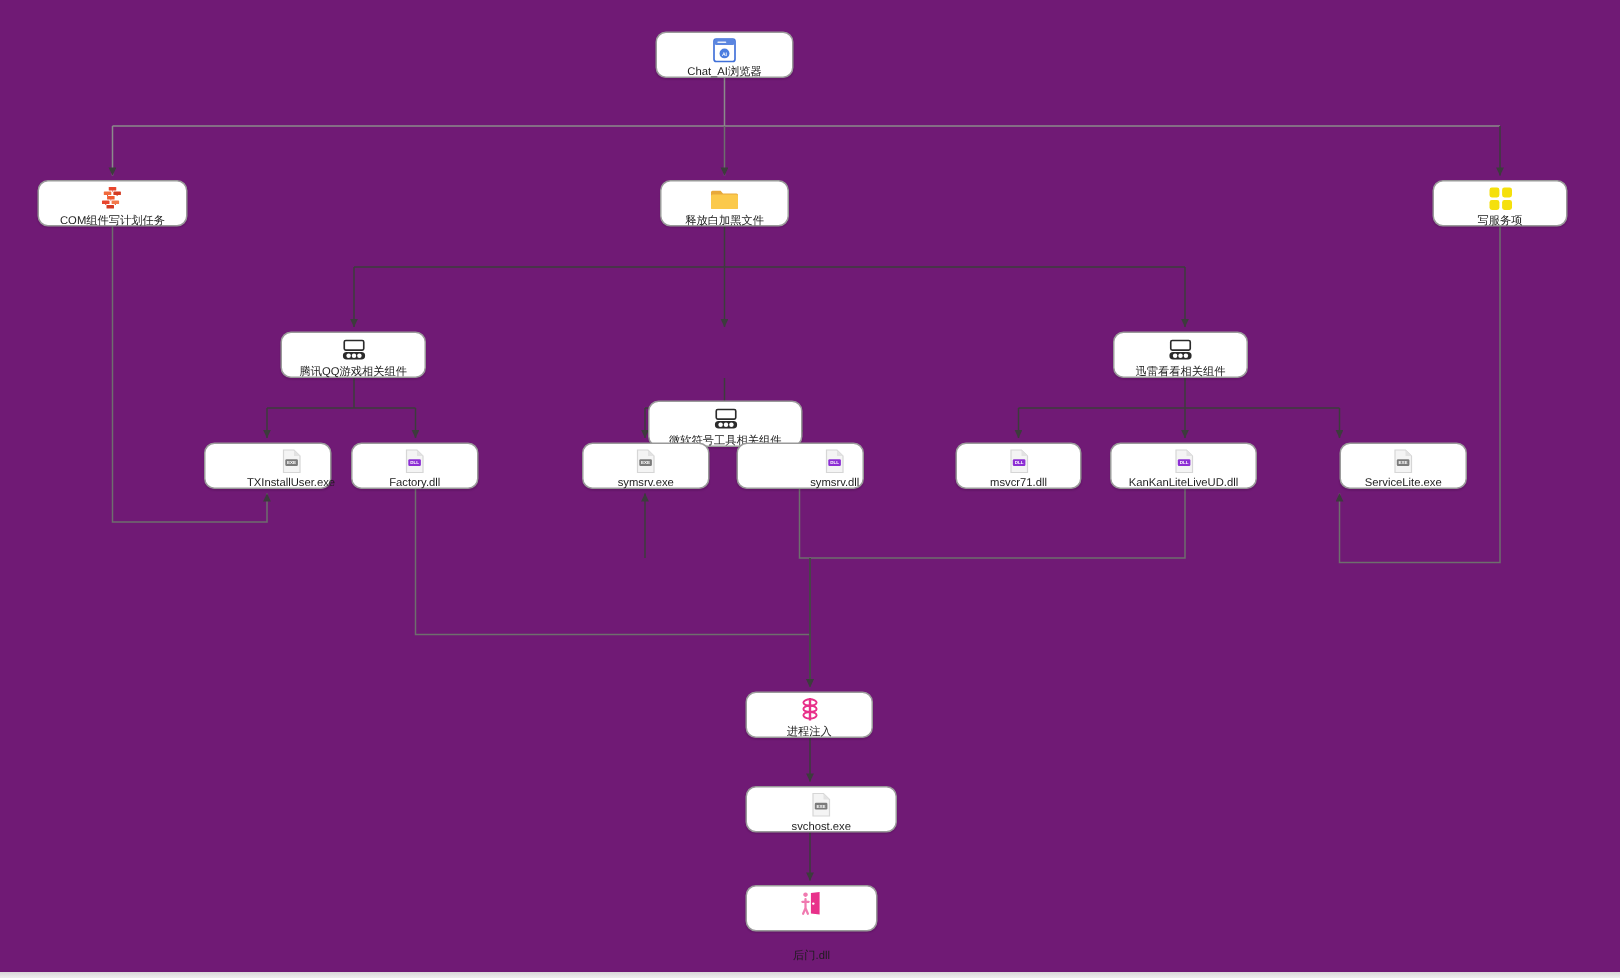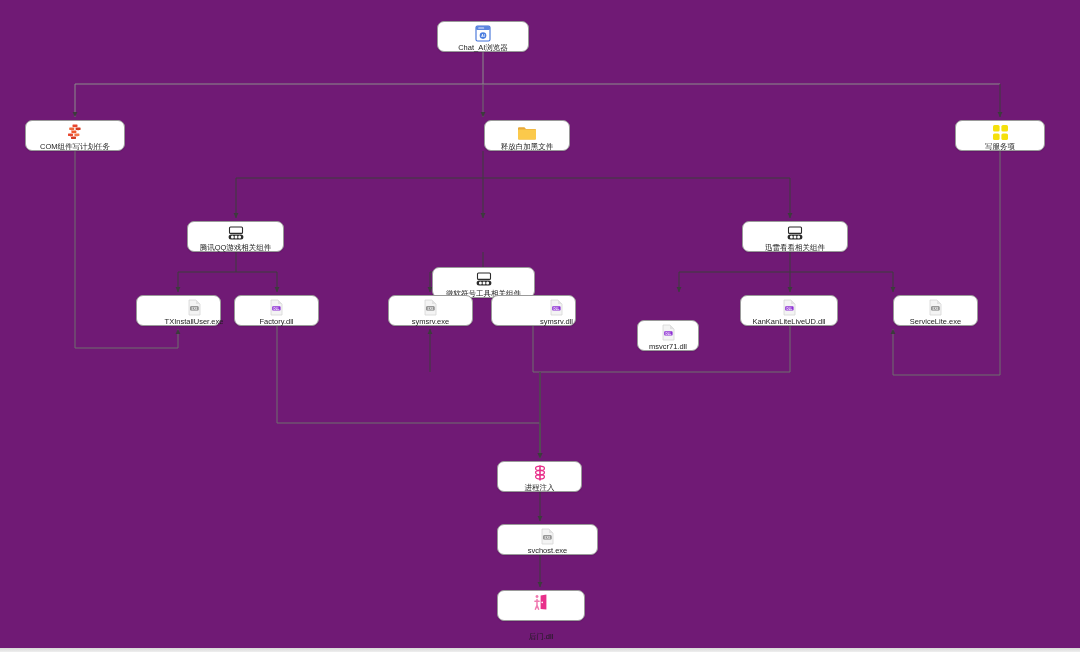--- a/index.html
+++ b/index.html
@@ -126,21 +126,21 @@
         <rect x="5.4" y="6.6" width="5" height="2.4" rx="0.4" fill="#ef5a30"></rect>
         <rect x="2.0" y="9.6" width="5" height="2.4" rx="0.4" fill="#e8462e"></rect>
         <rect x="8.4" y="9.6" width="5" height="2.4" rx="0.4" fill="#f3784a"></rect>
         <rect x="5.0" y="12.6" width="5" height="2.4" rx="0.4" fill="#d33b22"></rect>
         <path d="M9,3 L9,3.6 M5.7,6 L5.7,6.6 M12.1,6 L12.1,6.6 M7.9,9 L7.9,9.6 M4.5,12 L4.5,12.6 M10.9,12 L10.9,12.6" stroke="#e8462e" stroke-width="0.7"></path>
       </svg>
     </span>
     <span class="label">COM组件写计划任务</span>
   </div>
 
-  <div class="node" style="left:440px;top:120px;width:86px;height:31px;margin-left:44px;">
+  <div class="node" style="left:440px;top:120px;width:86px;height:31px;">
     <span class="icon">
       <svg width="20" height="17" viewBox="0 0 20 17">
         <path d="M1,4.2 a1,1 0 0 1 1,-1 h5.4 l1.6,1.8 h9 a1,1 0 0 1 1,1 v8.4 a1,1 0 0 1 -1,1 h-16 a1,1 0 0 1 -1,-1 z" fill="#e8a93a"></path>
         <path d="M1,6.6 a1,1 0 0 1 1,-1 h16 a1,1 0 0 1 1,1 v7.8 a1,1 0 0 1 -1,1 h-16 a1,1 0 0 1 -1,-1 z" fill="#fbc94b"></path>
       </svg>
     </span>
     <span class="label">释放白加黑文件</span>
   </div>
 
   <div class="node" style="left:955px;top:120px;width:90px;height:31px;">
@@ -174,21 +174,21 @@
         <rect x="5.5" y="2" width="13" height="6.4" rx="1" fill="#ffffff" stroke="#2b2b2b" stroke-width="1.1"></rect>
         <rect x="4.6" y="9.6" width="14.8" height="5" rx="2.5" fill="#2b2b2b"></rect>
         <circle cx="8.4" cy="12.1" r="1.5" fill="#ffffff"></circle>
         <circle cx="12" cy="12.1" r="1.5" fill="#ffffff"></circle>
         <circle cx="15.6" cy="12.1" r="1.5" fill="#ffffff"></circle>
       </svg>
     </span>
     <span class="label">微软符号工具相关组件</span>
   </div>
 
-  <div class="node" style="left:742px;top:221px;width:106px;height:31px;">
+  <div class="node" style="left:742px;top:221px;width:90px;height:31px;">
     <span class="icon">
       <svg width="24" height="17" viewBox="0 0 24 17">
         <rect x="5.5" y="2" width="13" height="6.4" rx="1" fill="#ffffff" stroke="#2b2b2b" stroke-width="1.1"></rect>
         <rect x="4.6" y="9.6" width="14.8" height="5" rx="2.5" fill="#2b2b2b"></rect>
         <circle cx="8.4" cy="12.1" r="1.5" fill="#ffffff"></circle>
         <circle cx="12" cy="12.1" r="1.5" fill="#ffffff"></circle>
         <circle cx="15.6" cy="12.1" r="1.5" fill="#ffffff"></circle>
       </svg>
     </span>
     <span class="label">迅雷看看相关组件</span>
@@ -235,21 +235,21 @@
       <svg width="15" height="17" viewBox="0 0 15 17">
         <path d="M2,1 h7 l4,4 v11 h-11 z" fill="#f4f4f4" stroke="#d6d6d6" stroke-width="0.8"></path>
         <path d="M9,1 v4 h4 z" fill="#e2e2e2"></path>
         <rect x="3.2" y="7.2" width="8.4" height="4.4" rx="0.8" fill="#8d2fd4"></rect>
         <text x="7.4" y="10.6" font-size="3" fill="#ffffff" text-anchor="middle" font-family="Liberation Sans, sans-serif" font-weight="bold">DLL</text>
       </svg>
     </span>
     <span class="label">symsrv.dll</span>
   </div>
 
-  <div class="node" style="left:637px;top:295px;width:62px;height:31px;margin-top:25px;">
+  <div class="node" style="left:637px;top:295px;width:84px;height:31px;">
     <span class="icon">
       <svg width="15" height="17" viewBox="0 0 15 17">
         <path d="M2,1 h7 l4,4 v11 h-11 z" fill="#f4f4f4" stroke="#d6d6d6" stroke-width="0.8"></path>
         <path d="M9,1 v4 h4 z" fill="#e2e2e2"></path>
         <rect x="3.2" y="7.2" width="8.4" height="4.4" rx="0.8" fill="#8d2fd4"></rect>
         <text x="7.4" y="10.6" font-size="3" fill="#ffffff" text-anchor="middle" font-family="Liberation Sans, sans-serif" font-weight="bold">DLL</text>
       </svg>
     </span>
     <span class="label">msvcr71.dll</span>
   </div>

